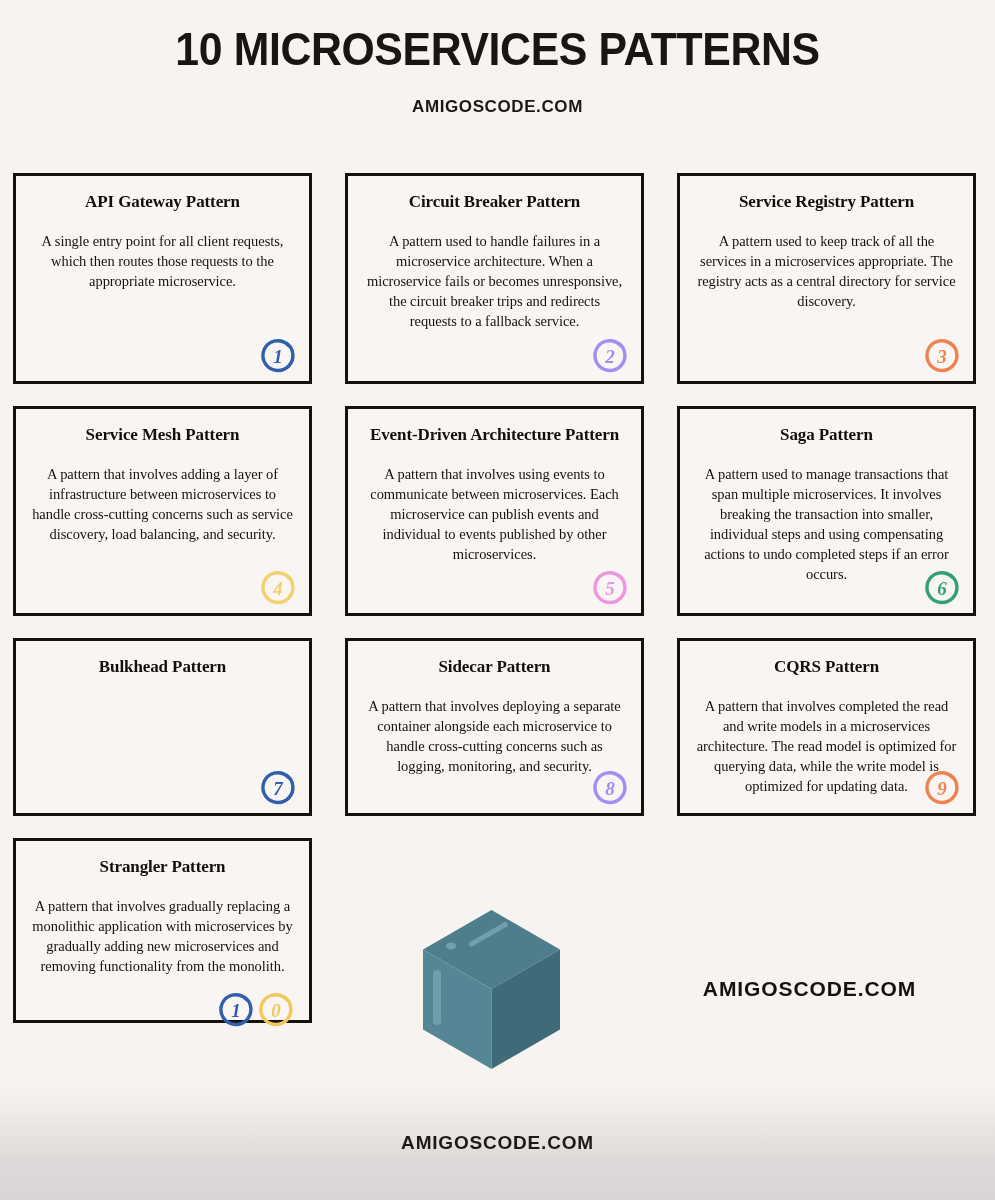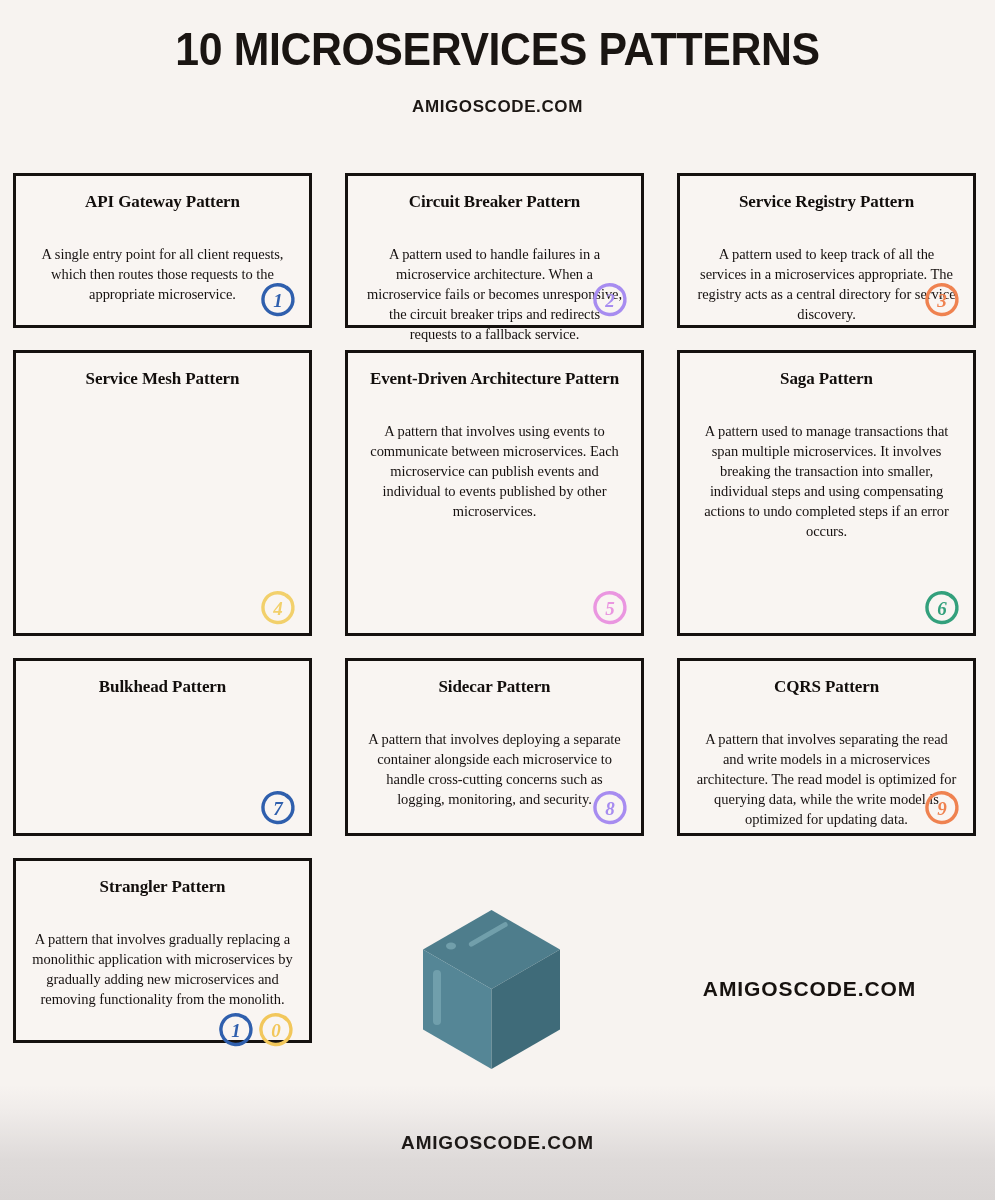--- a/index.html
+++ b/index.html
@@ -72,37 +72,37 @@
   .card {
     position: relative;
     border: 3px solid #15110f;
     background: #f9f5f2;
     padding: 16px 14px 14px;
     display: flex;
     flex-direction: column;
     align-items: center;
   }
 
-  .card.r1 { height: 155px; }
-  .card.r2 { height: 286px; }
+  .card.r1 { height: 211px; }
+  .card.r2 { height: 210px; }
   .card.r3 { height: 178px; }
   .card.r4 { height: 185px; }
 
   .card-title {
     font-family: "Liberation Serif", serif;
     font-weight: 700;
     font-size: 17px;
     color: #120e0c;
     text-align: center;
     line-height: 1.15;
     letter-spacing: -0.1px;
   }
 
   .card-body {
-    margin-top: 32px;
+    margin-top: 19px;
     font-family: "Liberation Serif", serif;
     font-size: 14.5px;
     line-height: 1.38;
     color: #161110;
     text-align: center;
     letter-spacing: -0.05px;
     padding: 0 2px;
   }
 
   
@@ -231,20 +231,21 @@
           <div class="badge">
             <svg viewBox="0 0 38 38">
               <path d="M27.5 6.2 A15 15 0 1 1 12 5.2 A15 15 0 0 1 30 9" fill="none" stroke="#ef8250" stroke-width="3.4" stroke-linecap="round"></path>
             </svg>
             <span class="num" style="color: rgb(239, 130, 80);">3</span>
           </div>
         </div>
       </div>
       <div class="card r2">
         <div class="card-title">Service Mesh Pattern</div>
+        <div class="card-body">A pattern that involves adding a layer of infrastructure between microservices to handle cross-cutting concerns such as service discovery, load balancing, and security.</div>
         <div class="badge-row">
           <div class="badge">
             <svg viewBox="0 0 38 38">
               <path d="M27.5 6.2 A15 15 0 1 1 12 5.2 A15 15 0 0 1 30 9" fill="none" stroke="#f2d06b" stroke-width="3.4" stroke-linecap="round"></path>
             </svg>
             <span class="num" style="color: rgb(242, 208, 107);">4</span>
           </div>
         </div>
       </div>
       <div class="card r2">
@@ -289,21 +290,21 @@
           <div class="badge">
             <svg viewBox="0 0 38 38">
               <path d="M27.5 6.2 A15 15 0 1 1 12 5.2 A15 15 0 0 1 30 9" fill="none" stroke="#a78cf0" stroke-width="3.4" stroke-linecap="round"></path>
             </svg>
             <span class="num" style="color: rgb(167, 140, 240);">8</span>
           </div>
         </div>
       </div>
       <div class="card r3">
         <div class="card-title">CQRS Pattern</div>
-        <div class="card-body">A pattern that involves separating the read and write models in a microservices architecture. The read model is optimized for querying data, while the write model is optimized for updating data.</div>
+        <div class="card-body">A pattern that involves completed the read and write models in a microservices architecture. The read model is optimized for querying data, while the write model is optimized for updating data.</div>
         <div class="badge-row">
           <div class="badge">
             <svg viewBox="0 0 38 38">
               <path d="M27.5 6.2 A15 15 0 1 1 12 5.2 A15 15 0 0 1 30 9" fill="none" stroke="#ef8250" stroke-width="3.4" stroke-linecap="round"></path>
             </svg>
             <span class="num" style="color: rgb(239, 130, 80);">9</span>
           </div>
         </div>
       </div>
       <div class="card r4">

